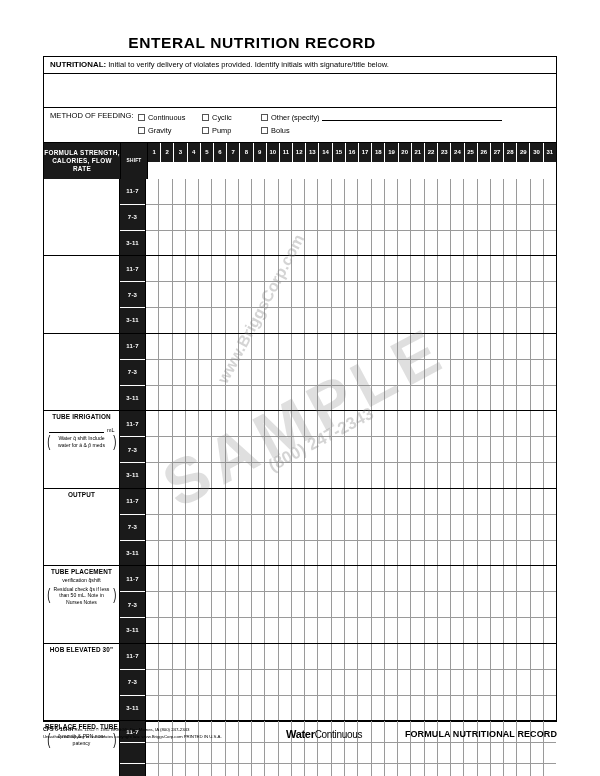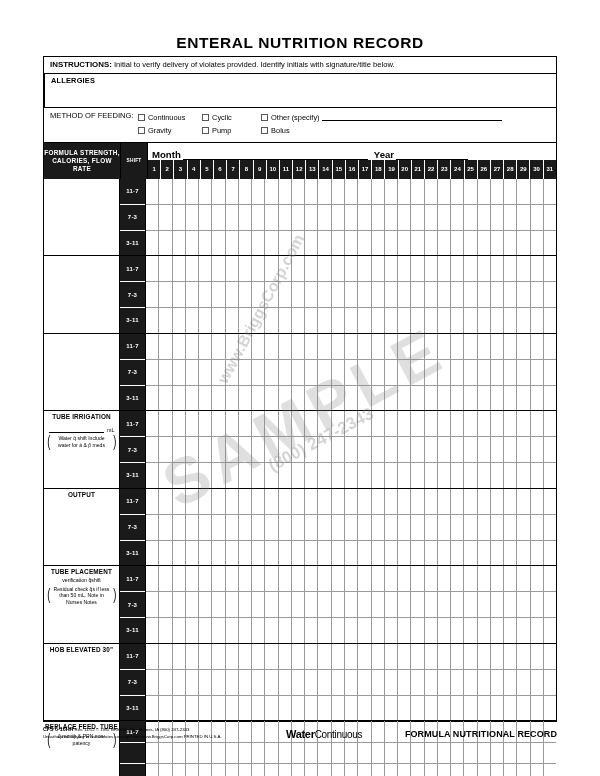--- a/index.html
+++ b/index.html
@@ -2,21 +2,21 @@
 <html><head>
 <meta charset="utf-8">
 <style>
   html,body{margin:0;padding:0;background:#ffffff;}
   body{width:600px;height:776px;font-family:"Liberation Sans",sans-serif;color:#000;overflow:hidden;}
   .page{position:relative;width:600px;height:776px;background:#fff;}
 
   
   .doc-title{
     position:absolute;left:0;top:34px;width:504px;text-align:center;
-    font-size:15.5px;font-weight:bold;letter-spacing:.6px;margin-left:48px;
+    font-size:15.5px;font-weight:bold;letter-spacing:.6px;
   }
 
   
   .frame{
     position:absolute;left:43px;top:56px;width:514px;height:666px;
     border:1.6px solid #000;box-sizing:border-box;
   }
 
   .rowline{border-bottom:1.3px solid #000;}
   .instr{
@@ -113,28 +113,25 @@
 </head>
 <body>
 
 <div class="page">
 
   <div class="doc-title">ENTERAL NUTRITION RECORD</div>
 
   <div class="frame">
 
     <div class="instr rowline">
-      <b>INSTRUCTIONS:</b>
+      <b>NUTRITIONAL:</b>
       <span>Initial to verify delivery of violates provided. Identify initials with signature/title below.</span>
     </div>
 
     <div class="dxrow rowline">
-      <div class="dxcell right">
-        <div class="dxlabel">ALLERGIES</div>
-      </div>
     </div>
 
     <div class="mof rowline">
       <span class="mof-title">METHOD OF FEEDING:</span>
       <span class="mof-cols">
         <div class="mof-line">
           <span class="mof-opt" style="width:62px"><span class="cbx"></span><span>Continuous</span></span>
           <span class="mof-opt" style="width:57px"><span class="cbx"></span><span>Cyclic</span></span>
           <span class="mof-opt"><span class="cbx"></span><span>Other (specify)</span></span><span class="u-line" style="width:180px;margin-left:2px"></span>
         </div>
@@ -144,26 +141,20 @@
           <span class="mof-opt"><span class="cbx"></span><span>Bolus</span></span>
         </div>
       </span>
     </div>
 
     <div class="grid">
       <div class="hdr">
         <div class="hdr-label">FORMULA STRENGTH, CALORIES, FLOW RATE</div>
         <div class="hdr-shift">SHIFT</div>
         <div class="hdr-dates">
-          <div class="hdr-my">
-            <span class="lbl">Month</span>
-            <span class="rule" style="width:185px"></span>
-            <span class="lbl" style="margin-left:6px">Year</span>
-            <span class="rule" style="width:72px"></span>
-          </div>
           <div class="hdr-nums" id="day-numbers">
               <div class="n">1</div>
               <div class="n">2</div>
               <div class="n">3</div>
               <div class="n">4</div>
               <div class="n">5</div>
               <div class="n">6</div>
               <div class="n">7</div>
               <div class="n">8</div>
               <div class="n">9</div>

